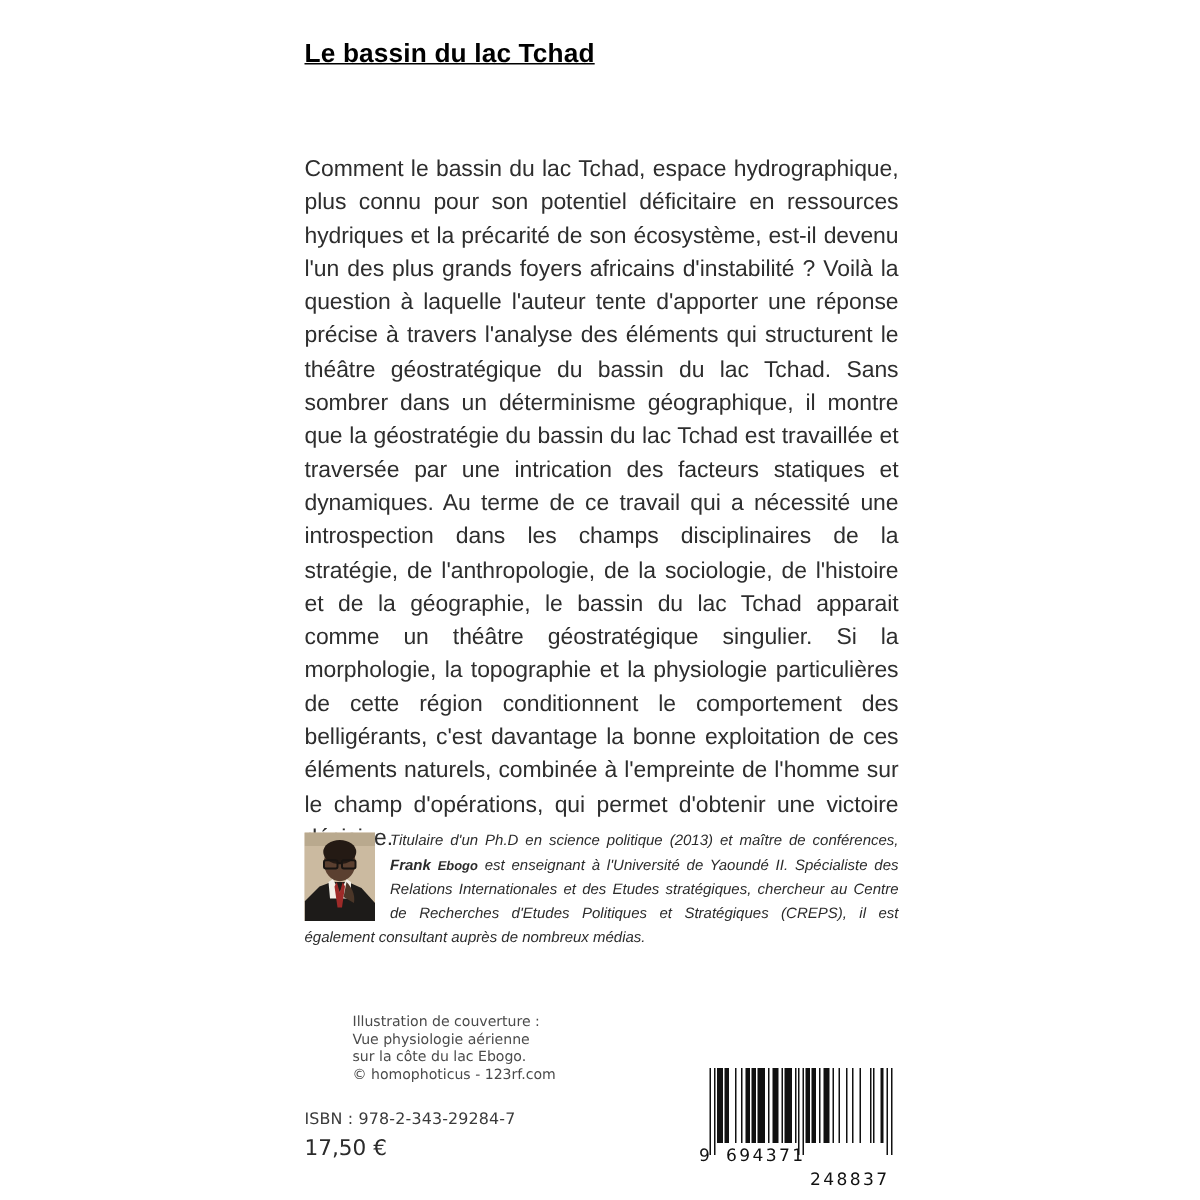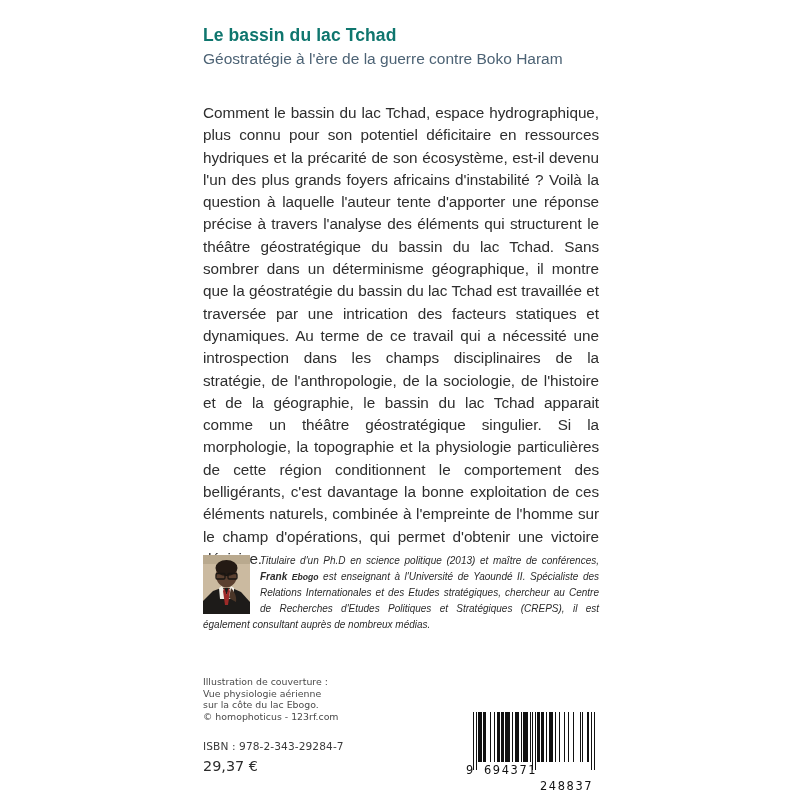--- a/index.html
+++ b/index.html
@@ -25,24 +25,25 @@
   
   .title-block {
     position: absolute;
     left: 203px;
     top: 24px;
     width: 400px;
   }
   .book-title {
     font-size: 17.5px;
     font-weight: bold;
-    color: #0f766e;
+    color: #000000;
     letter-spacing: 0.1px;
     line-height: 1.28;
     margin: 0;
+    text-decoration: underline;
   }
   .book-subtitle {
     font-size: 15.5px;
     font-weight: normal;
     color: #4d6375;
     line-height: 1.3;
     margin: 3px 0 0 0;
   }
 
   
@@ -95,21 +96,21 @@
   
   .credit {
     position: absolute;
     left: 203px;
     top: 676px;
     font-size: 9.4px;
     line-height: 11.6px;
     color: #4a4a4a;
     font-family: "DejaVu Sans", sans-serif;
   }
-  .credit div { white-space: nowrap; }
+  .credit div { white-space: nowrap; margin-left: 32px; }
 
   
   .isbn {
     position: absolute;
     left: 203px;
     top: 740px;
     font-size: 10.6px;
     color: #3a3a3a;
     font-family: "DejaVu Sans", sans-serif;
     letter-spacing: 0.1px;
@@ -175,21 +176,20 @@
     top: 16px;
   }
 </style>
 </head>
 <body>
 
 <div id="cover">
 
   <div class="title-block">
     <h1 class="book-title">Le bassin du lac Tchad</h1>
-    <h2 class="book-subtitle">Géostratégie à l'ère de la guerre contre Boko Haram</h2>
   </div>
 
   <div class="blurb">
     <p>Comment le bassin du lac Tchad, espace hydrographique, plus connu pour son potentiel déficitaire en ressources hydriques et la précarité de son écosystème, est-il devenu l'un des plus grands foyers africains d'instabilité ? Voilà la question à laquelle l'auteur tente d'apporter une réponse précise à travers l'analyse des éléments qui structurent le théâtre géostratégique du bassin du lac Tchad. Sans sombrer dans un déterminisme géographique, il montre que la géostratégie du bassin du lac Tchad est travaillée et traversée par une intrication des facteurs statiques et dynamiques. Au terme de ce travail qui a nécessité une introspection dans les champs disciplinaires de la stratégie, de l'anthropologie, de la sociologie, de l'histoire et de la géographie, le bassin du lac Tchad apparait comme un théâtre géostratégique singulier. Si la morphologie, la topographie et la physiologie particulières de cette région conditionnent le comportement des belligérants, c'est davantage la bonne exploitation de ces éléments naturels, combinée à l'empreinte de l'homme sur le champ d'opérations, qui permet d'obtenir une victoire décisive.</p>
   </div>
 
   <div class="bio-wrap">
     <div class="bio-photo">
       <svg viewBox="0 0 47 59" width="47" height="59" preserveAspectRatio="none">
         <rect x="0" y="0" width="47" height="59" fill="#cbbaa0"></rect>
@@ -211,21 +211,21 @@
   </div>
 
   <div class="credit">
     <div>Illustration de couverture :</div>
     <div>Vue physiologie aérienne</div>
     <div>sur la côte du lac Ebogo.</div>
     <div>© homophoticus - 123rf.com</div>
   </div>
 
   <div class="isbn">ISBN : 978-2-343-29284-7</div>
-  <div class="price">29,37 €</div>
+  <div class="price">17,50 €</div>
 
   <div class="barcode-box">
     <div class="barcode-bars" id="barcode-bars">
         <span class="guard" style="left: 0px; width: 1.28421px;"></span>
         <span class="guard" style="left: 2.56842px; width: 1.28421px;"></span>
         <span style="left: 5.13684px; width: 3.85263px;"></span>
         <span style="left: 10.2737px; width: 2.56842px;"></span>
         <span style="left: 16.6947px; width: 1.28421px;"></span>
         <span style="left: 20.5474px; width: 1.28421px;"></span>
         <span style="left: 24.4px; width: 2.56842px;"></span>

